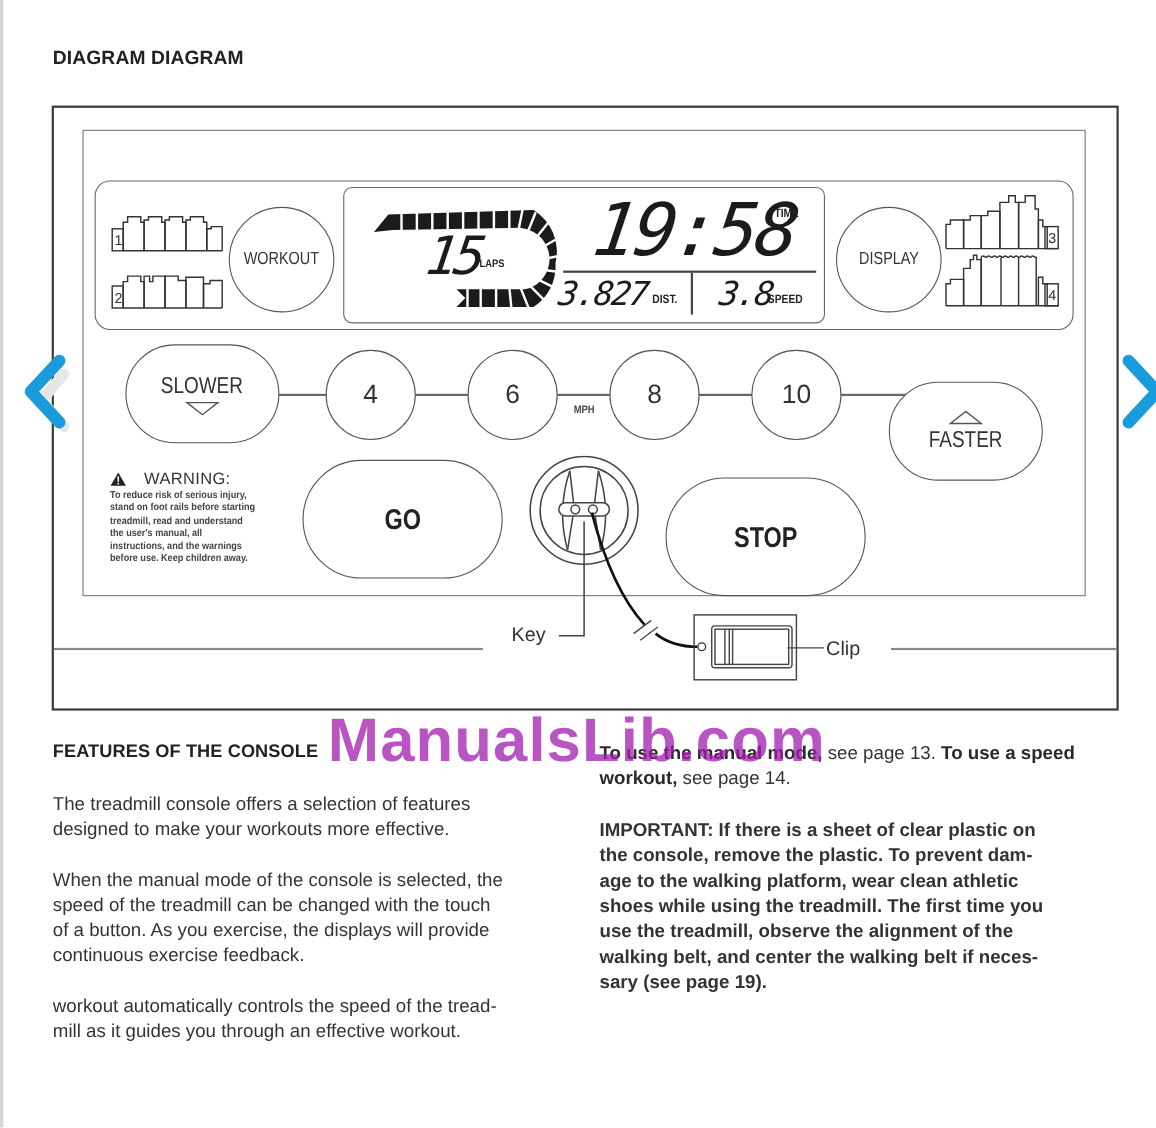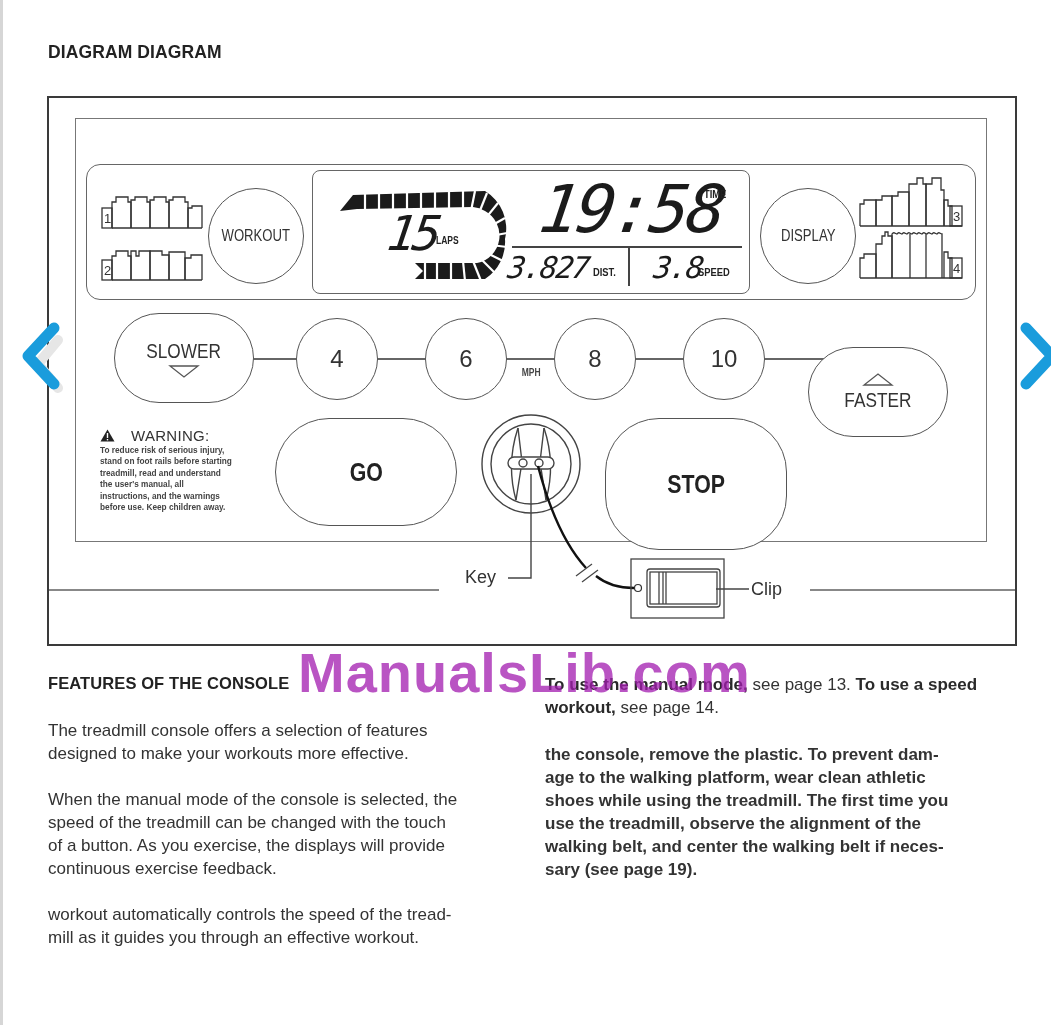--- a/index.html
+++ b/index.html
@@ -196,21 +196,21 @@
     <div>treadmill, read and understand</div>
     <div>the  user's manual, all</div>
     <div>instructions, and the warnings</div>
     <div>before use. Keep children away.</div>
   </div>
 </div>
 
 <div class="pill-btn" style="left:275px; top:418px; width:182px; height:108px; border-radius:54px;">
   <span class="btn-text-cond" style="font-size:26px; font-weight:bold; color:#222;">GO</span>
 </div>
-<div class="pill-btn" style="left:605px; top:418px; width:182px; height:132px; border-radius:54px;">
+<div class="pill-btn" style="left:605px; top:434px; width:182px; height:108px; border-radius:54px;">
   <span class="btn-text-cond" style="font-size:26px; font-weight:bold; color:#222;">STOP</span>
 </div>
 
 <svg style="position:absolute; left:478px; top:414px;" width="270" height="190" viewBox="0 0 270 190">
   <g fill="none" stroke="#444" stroke-width="1.4">
     <circle cx="53" cy="50" r="49"></circle>
     <circle cx="53" cy="50" r="40"></circle>
     <path d="M40 14 Q28 50 38 86"></path>
     <path d="M66 14 Q78 50 68 86"></path>
     <path d="M40 14 L44 48 L38 86"></path>
@@ -262,20 +262,21 @@
 <div class="body-text" style="left:48px; top:903px; width:480px;">
   <div>workout automatically controls the speed of the tread-</div>
   <div>mill as it guides you through an effective workout.</div>
 </div>
 
 <div class="body-text" style="left:545px; top:673px; width:470px;">
   <b>To use the manual mode,</b><span> see page 13. </span><b>To use a speed workout,</b><span> see page 14.</span>
 </div>
 
 <div class="body-text" style="left:545px; top:743px; width:470px; font-weight:bold;">
+  <div>IMPORTANT: If there is a sheet of clear plastic on</div>
   <div>the console, remove the plastic. To prevent dam-</div>
   <div>age to the walking platform, wear clean athletic</div>
   <div>shoes while using the treadmill. The first time you</div>
   <div>use the treadmill, observe the alignment of the</div>
   <div>walking belt, and center the walking belt if neces-</div>
   <div>sary (see page 19).</div>
 </div>
 
 <div class="watermark">ManualsLib.com</div>
 

